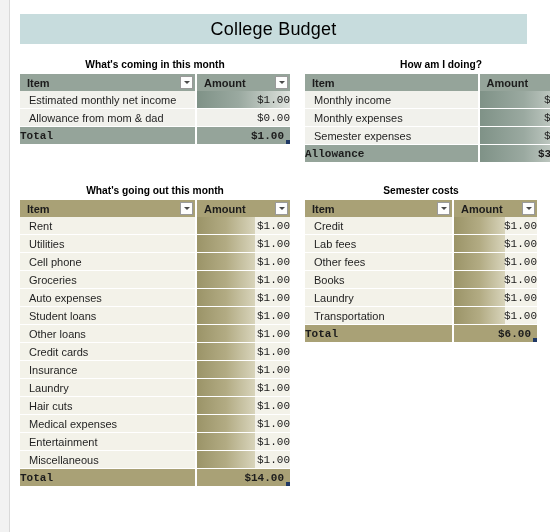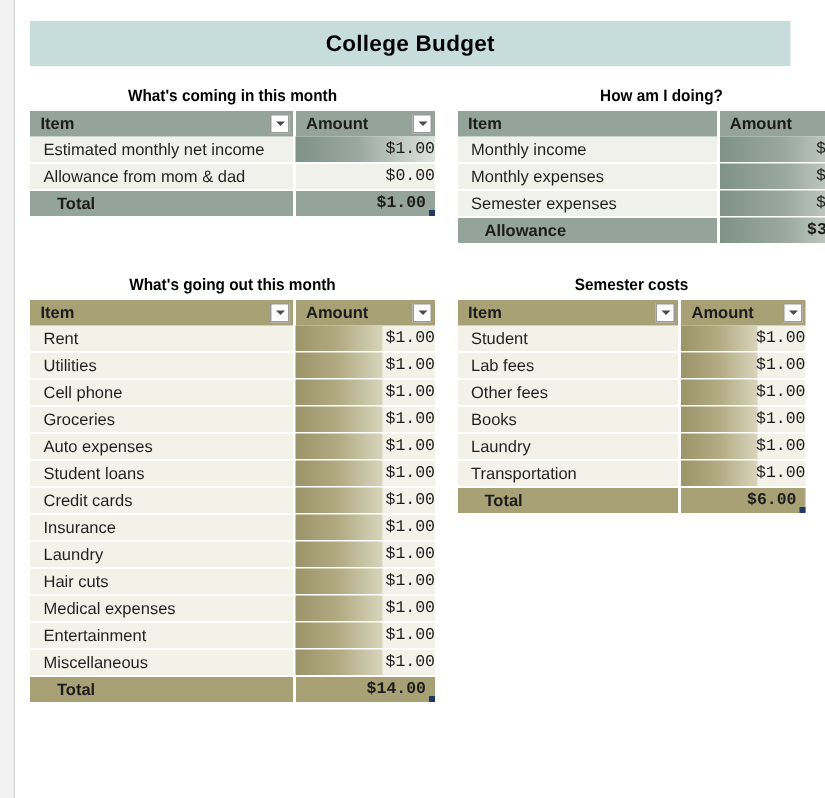--- a/index.html
+++ b/index.html
@@ -34,22 +34,22 @@
     left: 20px;
     top: 14px;
     width: 507px;
     height: 30px;
     background: #c7dcdd;
     display: flex;
     align-items: center;
     justify-content: center;
   }
   .title-banner .title-text {
-    font-size: 15px;
-    font-weight: bold;
+    font-size: 18px;
+    font-weight: normal;
     color: #000000;
     letter-spacing: 0.2px;
   }
 
   
   .table-block {
     position: absolute;
   }
   .section-heading {
     text-align: center;
@@ -133,21 +133,22 @@
   }
 
   
   .total td {
     height: 17px;
     vertical-align: middle;
     position: relative;
     color: #1c1c1c;
   }
   .total .item-cell {
-    padding-left: 18px;
+    padding-left: 0;
+    font-family: Liberation Mono, monospace;
   }
   .total .amt-cell {
     padding-right: 6px;
     text-align: right;
   }
   
   .resize-handle {
     position: absolute;
     right: 0;
     bottom: 0;
@@ -293,20 +294,24 @@
         </tr>
         <tr class="data">
           <td class="item-cell">Auto expenses</td>
           <td class="amt-cell col-split"><span class="bar-fill" style="width: 62%;"></span><span class="amt-text">$1.00</span></td>
         </tr>
         <tr class="data">
           <td class="item-cell">Student loans</td>
           <td class="amt-cell col-split"><span class="bar-fill" style="width: 62%;"></span><span class="amt-text">$1.00</span></td>
         </tr>
         <tr class="data">
+          <td class="item-cell">Other loans</td>
+          <td class="amt-cell col-split"><span class="bar-fill" style="width: 62%;"></span><span class="amt-text">$1.00</span></td>
+        </tr>
+        <tr class="data">
           <td class="item-cell">Credit cards</td>
           <td class="amt-cell col-split"><span class="bar-fill" style="width: 62%;"></span><span class="amt-text">$1.00</span></td>
         </tr>
         <tr class="data">
           <td class="item-cell">Insurance</td>
           <td class="amt-cell col-split"><span class="bar-fill" style="width: 62%;"></span><span class="amt-text">$1.00</span></td>
         </tr>
         <tr class="data">
           <td class="item-cell">Laundry</td>
           <td class="amt-cell col-split"><span class="bar-fill" style="width: 62%;"></span><span class="amt-text">$1.00</span></td>
@@ -345,21 +350,21 @@
     <tbody>
         <tr class="hdr">
           <td><span class="hdr-label">Item</span><span class="filter-btn">
               <span class="caret"></span>
             </span></td>
           <td class="col-split"><span class="hdr-label">Amount</span><span class="filter-btn">
               <span class="caret"></span>
             </span></td>
         </tr>
         <tr class="data">
-          <td class="item-cell">Student</td>
+          <td class="item-cell">Credit</td>
           <td class="amt-cell col-split"><span class="bar-fill" style="width: 62%;"></span><span class="amt-text">$1.00</span></td>
         </tr>
         <tr class="data">
           <td class="item-cell">Lab fees</td>
           <td class="amt-cell col-split"><span class="bar-fill" style="width: 62%;"></span><span class="amt-text">$1.00</span></td>
         </tr>
         <tr class="data">
           <td class="item-cell">Other fees</td>
           <td class="amt-cell col-split"><span class="bar-fill" style="width: 62%;"></span><span class="amt-text">$1.00</span></td>
         </tr>

